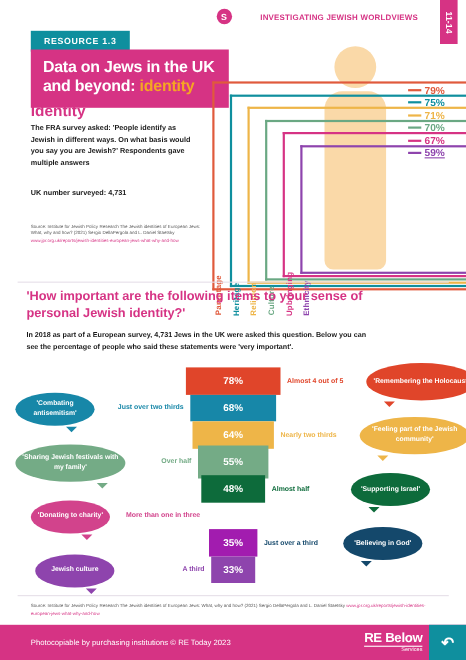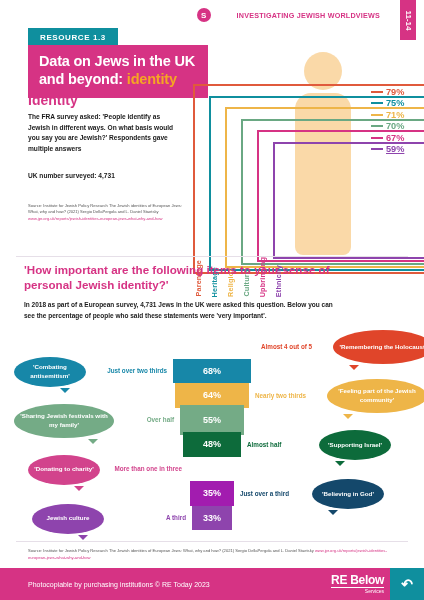--- a/index.html
+++ b/index.html
@@ -74,21 +74,21 @@
   }
   .source-top {
     position: absolute; top: 203px; left: 28px;
     width: 160px;
     font-size: 4.1px; color: #555; line-height: 1.55;
   }
   .source-top .lnk { color: #d63384; }
 
   
   .figure-wrap {
-    position: absolute; top: 44px; left: 185px;
+    position: absolute; top: 34px; left: 185px;
     width: 239px; height: 230px;
   }
   .person {
     position: absolute; left: 110px; top: 8px;
     width: 56px; height: 205px;
   }
   .person .head {
     position: absolute; left: 9px; top: 0;
     width: 38px; height: 38px; border-radius: 50%;
     background: #fad9a8;
@@ -284,20 +284,21 @@
 </div>
 
 <div class="divider" style="top:256px"></div>
 
 <div class="q-head">'How important are the following items to your sense of personal Jewish identity?'</div>
 <div class="q-body">In 2018 as part of a European survey, 4,731 Jews in the UK were asked this question. Below you can see the percentage of people who said these statements were 'very important'.</div>
 
 <div class="funnel">
     <div class="bubble bub-tail-bl" style="background: rgb(224, 69, 42); border-color: rgb(224, 69, 42); color: rgb(255, 255, 255); width: 100px; height: 34px; top: -4px; left: 333px; position: absolute;">'Remembering the Holocaust'</div>
     <div class="f-row" style="height: 24.5px;">
+      <div class="f-bar" style="background: rgb(224, 69, 42); width: 86px; height: 24.5px;">78%</div>
       <div class="f-right" style="color: rgb(224, 69, 42); margin-left: 49px;">Almost 4 out of 5</div>
     </div>
     <div class="bubble bub-tail-br" style="background: rgb(23, 135, 168); border-color: rgb(23, 135, 168); color: rgb(255, 255, 255); width: 72px; height: 30px; top: 22.5px; left: 14px; position: absolute;">'Combating antisemitism'</div>
     <div class="f-row" style="height: 24.5px;">
       <div class="f-bar" style="background: rgb(23, 135, 168); width: 78px; height: 24.5px;">68%</div>
       <div class="f-left" style="color: rgb(23, 135, 168); margin-right: 45px;">Just over two thirds</div>
     </div>
     <div class="bubble bub-tail-bl" style="background: rgb(238, 181, 72); border-color: rgb(238, 181, 72); color: rgb(255, 255, 255); width: 100px; height: 34px; top: 45px; left: 327px; position: absolute;">'Feeling part of the Jewish community'</div>
     <div class="f-row" style="height: 24.5px;">
       <div class="f-bar" style="background: rgb(238, 181, 72); width: 74px; height: 24.5px;">64%</div>

